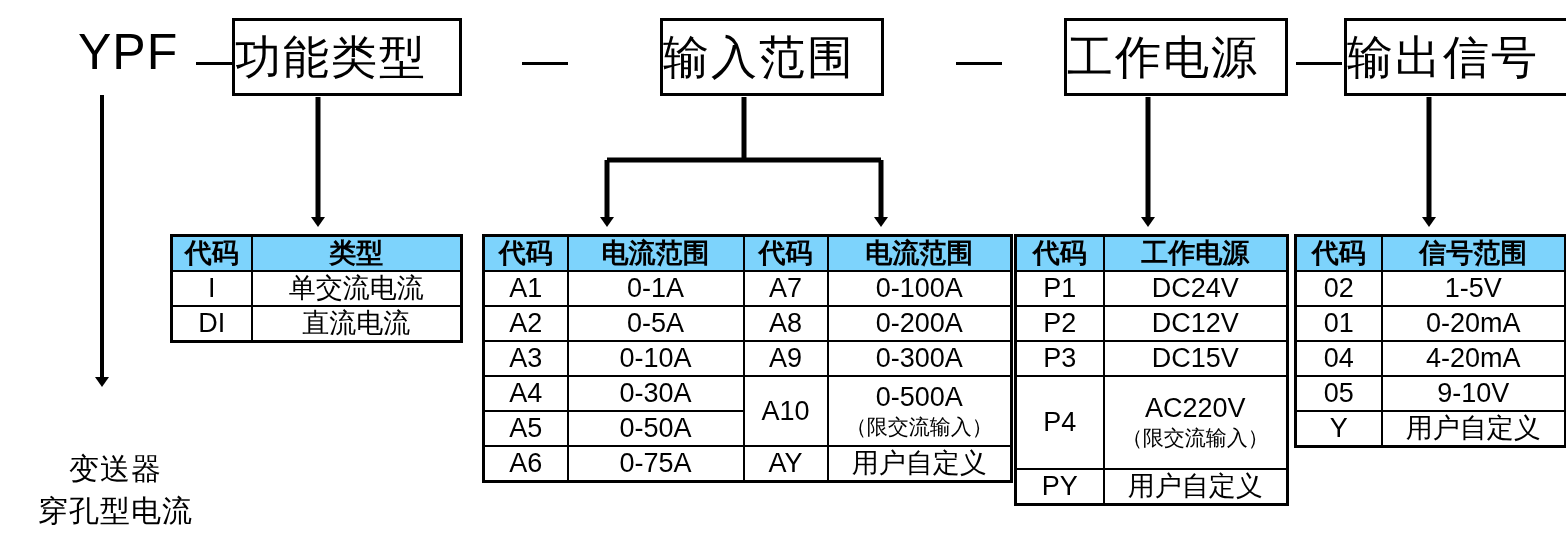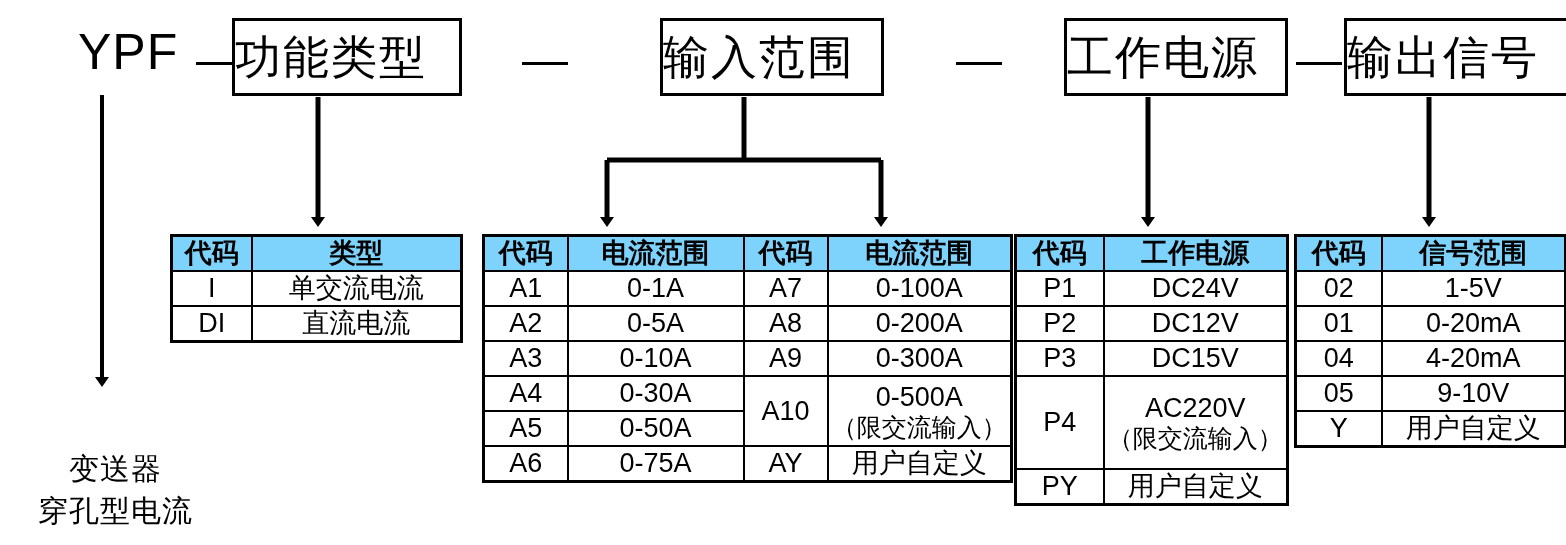--- a/index.html
+++ b/index.html
@@ -34,21 +34,21 @@
     table-layout:fixed;
   }
   .tbl td,.tbl th{
     border:2px solid #000;
     text-align:center;vertical-align:middle;
     font-size:27px;line-height:31px;font-weight:400;
     padding:1px 2px;white-space:nowrap;
     box-sizing:border-box;
   }
   .tbl th{background:#7dd3fc;font-weight:700;text-align:center;}
-  .tbl .sub{display:block;font-size:25px;line-height:28px;}
+  .tbl .sub{display:block;font-size:21px;line-height:28px;}
   .outer{border:3px solid #000;}
 
   
   .caption{
     position:absolute;left:8px;top:448px;width:215px;
     text-align:center;font-size:30px;line-height:42px;letter-spacing:1px;
   }
 </style>
 </head>
 <body>

